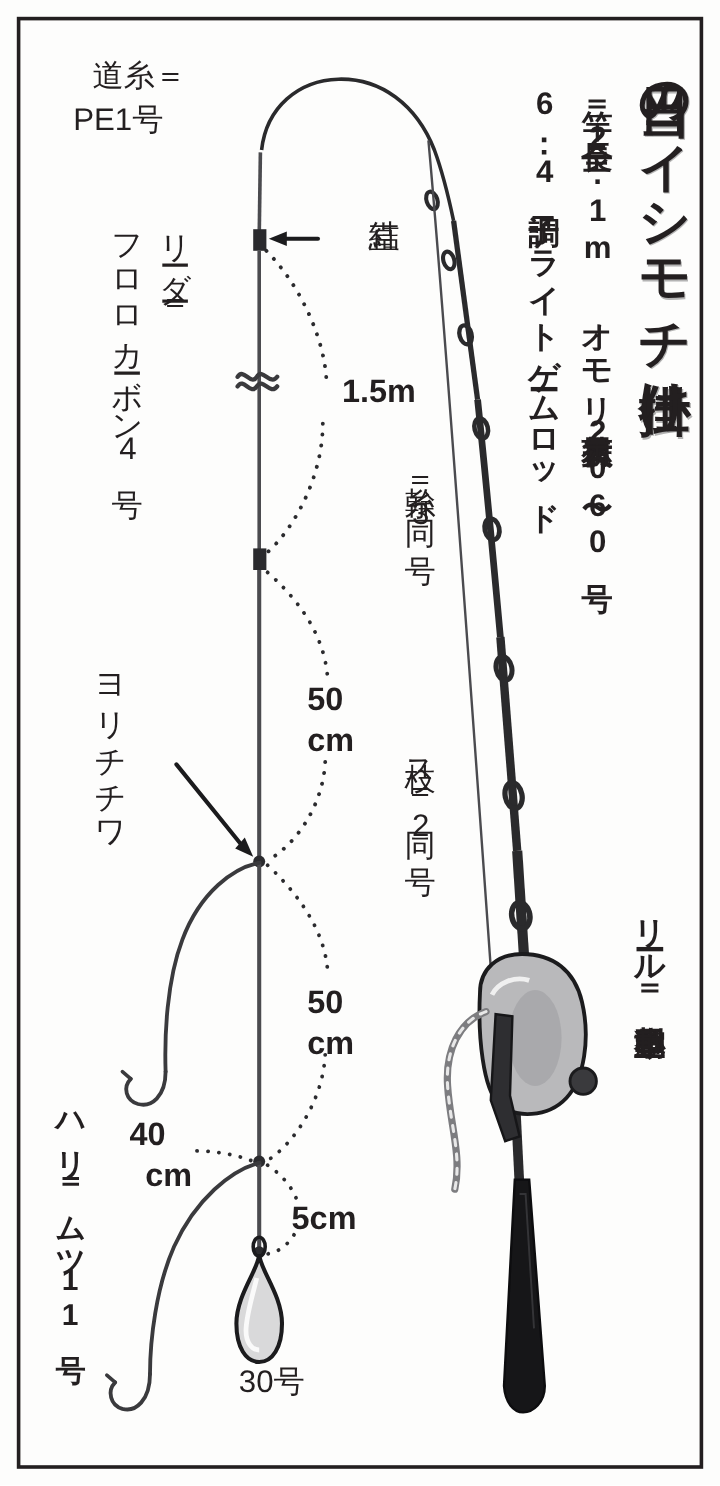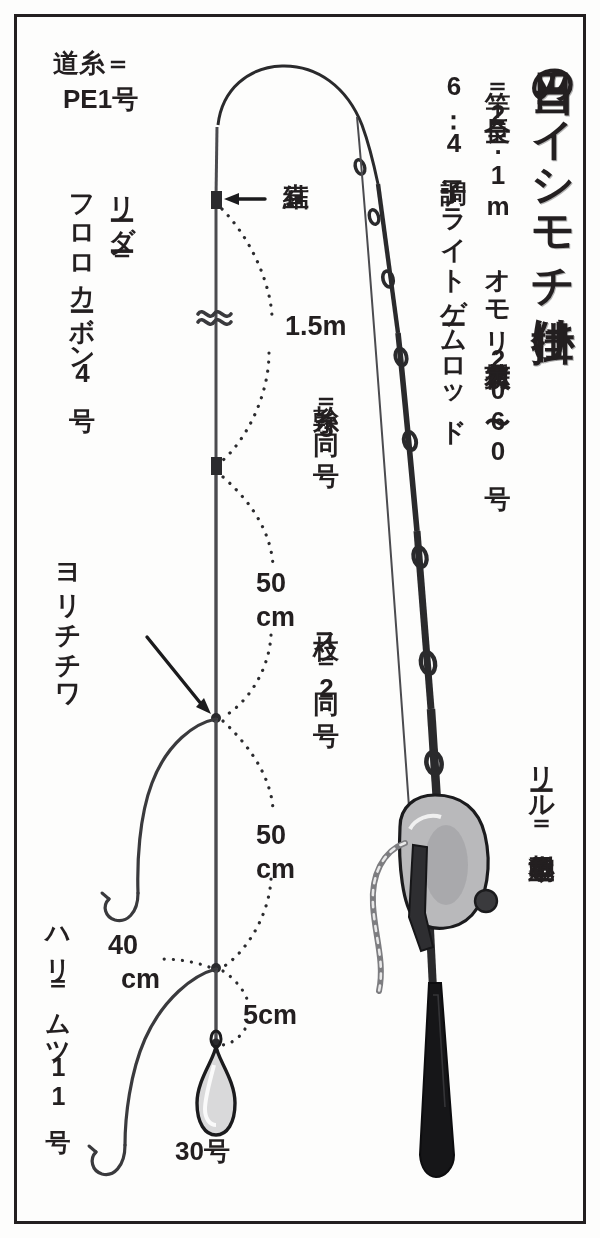--- a/index.html
+++ b/index.html
@@ -36,21 +36,21 @@
     line-height:1.12;
     white-space:nowrap;
   }
   .title{
     font-weight:bold;
     font-size:43px;
     letter-spacing:0.01em;
     text-shadow:1px 1px 0 rgba(120,120,120,.55);
   }
   .spec{font-weight:bold;font-size:26px;}
-  .lbl{font-weight:bold;font-size:26px;}
+  .lbl{font-weight:normal;font-size:26px;margin-left:24px;}
   .lblsm{font-weight:bold;font-size:25px;}
   .meas{font-weight:bold;font-size:27px;}
   svg{position:absolute;left:0;top:0;overflow:visible;}
   .ln{fill:none;stroke:#4b4b4f;}
   .dot{fill:none;stroke:#2b2b2e;stroke-width:3.2;stroke-linecap:round;
        stroke-dasharray:0.1 9;}
   .rodblank{fill:none;stroke:#2a2a2c;}
   .hook{fill:none;stroke:#3a3a3d;stroke-width:3.2;stroke-linecap:round;}
   .arrow{fill:#1b1b1d;stroke:none;}
 </style>
@@ -177,21 +177,21 @@
 
     <div class="vtext title" style="right:8px;top:22px;height:470px;">当日のイシモチ仕掛け</div>
 
     <div class="vtext spec" style="right:72px;top:54px;height:520px;">竿＝全長2.1m オモリ負荷表示20〜60号</div>
 
     <div class="vtext spec" style="right:116px;top:54px;height:420px;">6：4調子 ライトゲームロッド</div>
 
     <div class="vtext spec" style="right:28px;top:730px;height:300px;">リール＝超小型電動</div>
 
     <div class="htext lbl" style="left:36px;top:32px;">道糸＝</div>
-    <div class="htext lbl" style="left:46px;top:68px;">PE1号</div>
+    <div class="htext lbl" style="left:20px;top:68px;">PE1号</div>
 
     <div class="vtext lbl" style="left:92px;top:160px;height:180px;">リーダー＝</div>
 
     <div class="vtext lbl" style="left:52px;top:160px;height:300px;">フロロカーボン4号</div>
 
     <div class="vtext lbl" style="left:38px;top:528px;height:170px;">ヨリチチワ</div>
 
     <div class="vtext lblsm" style="left:28px;top:895px;height:250px;">ハリ＝ムツ11号</div>
 
     <div class="vtext lbl" style="left:296px;top:368px;height:190px;">幹糸＝同3号</div>

